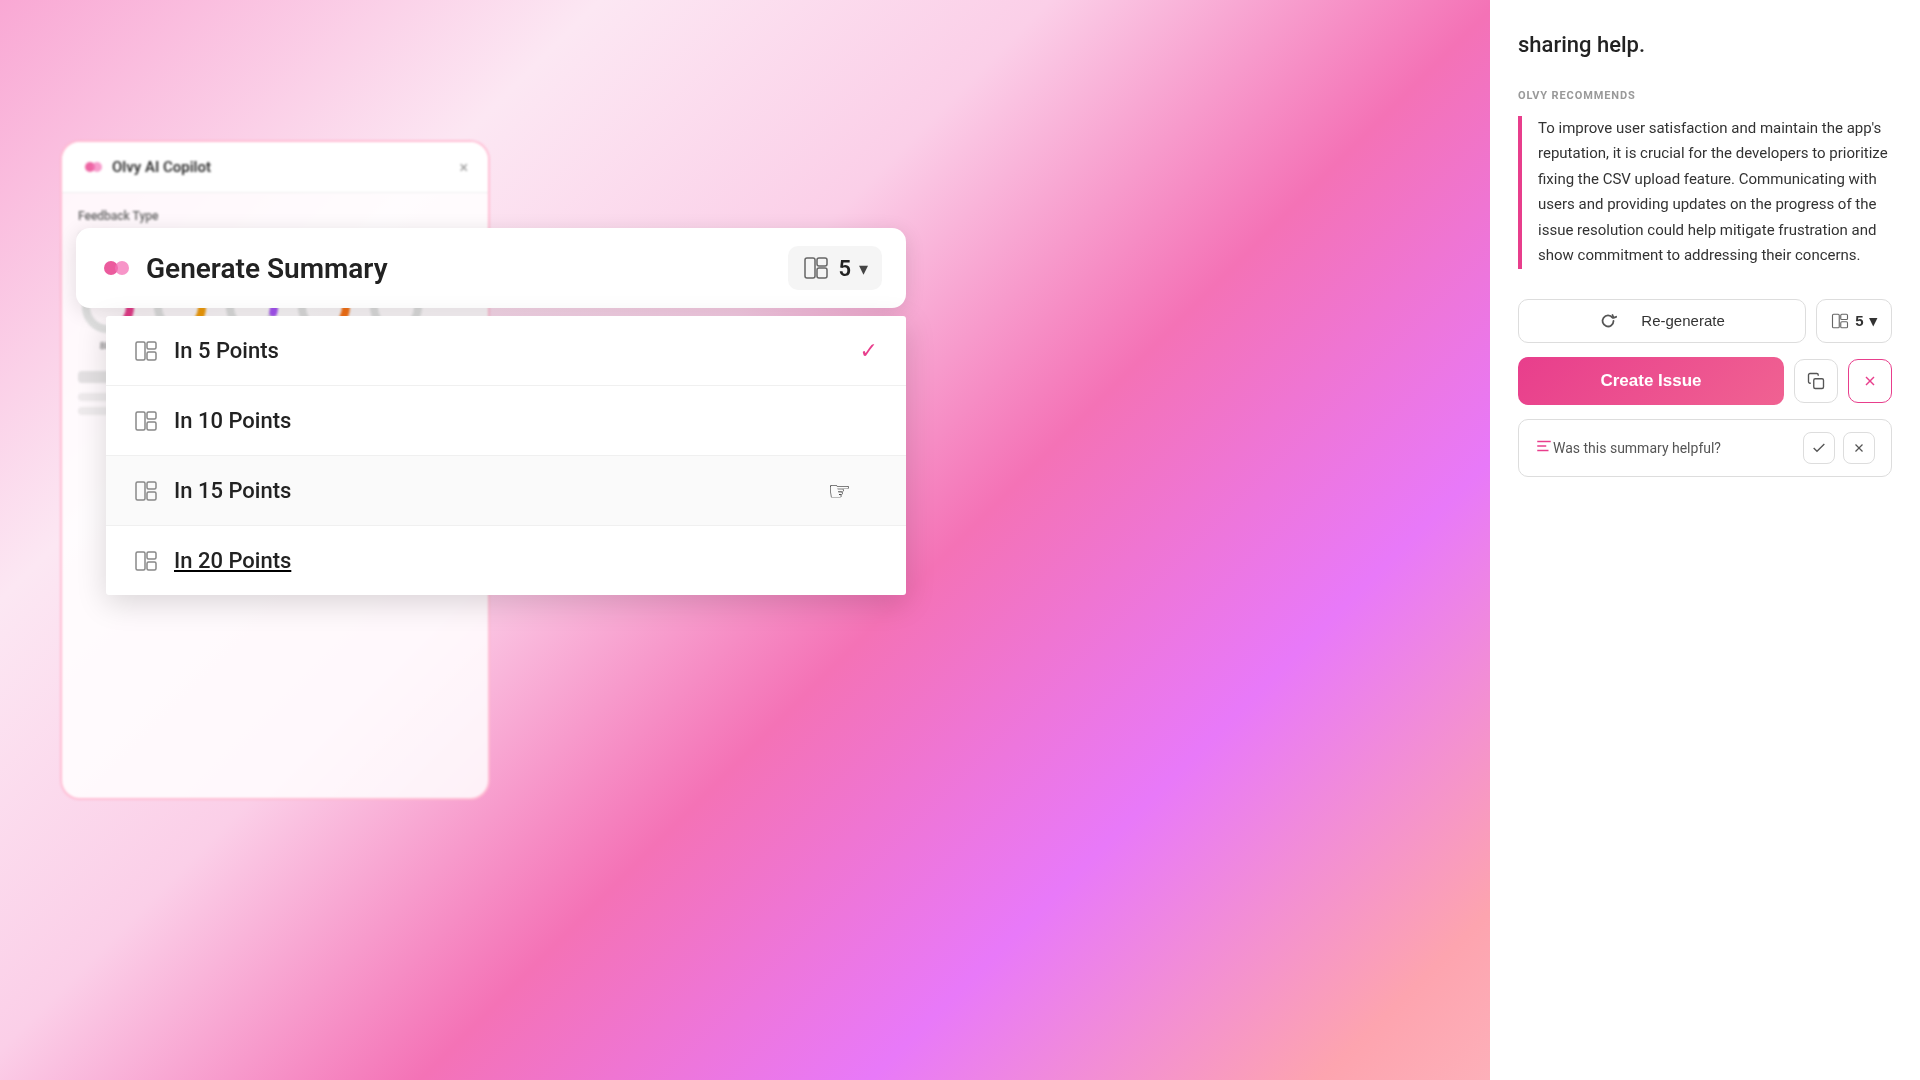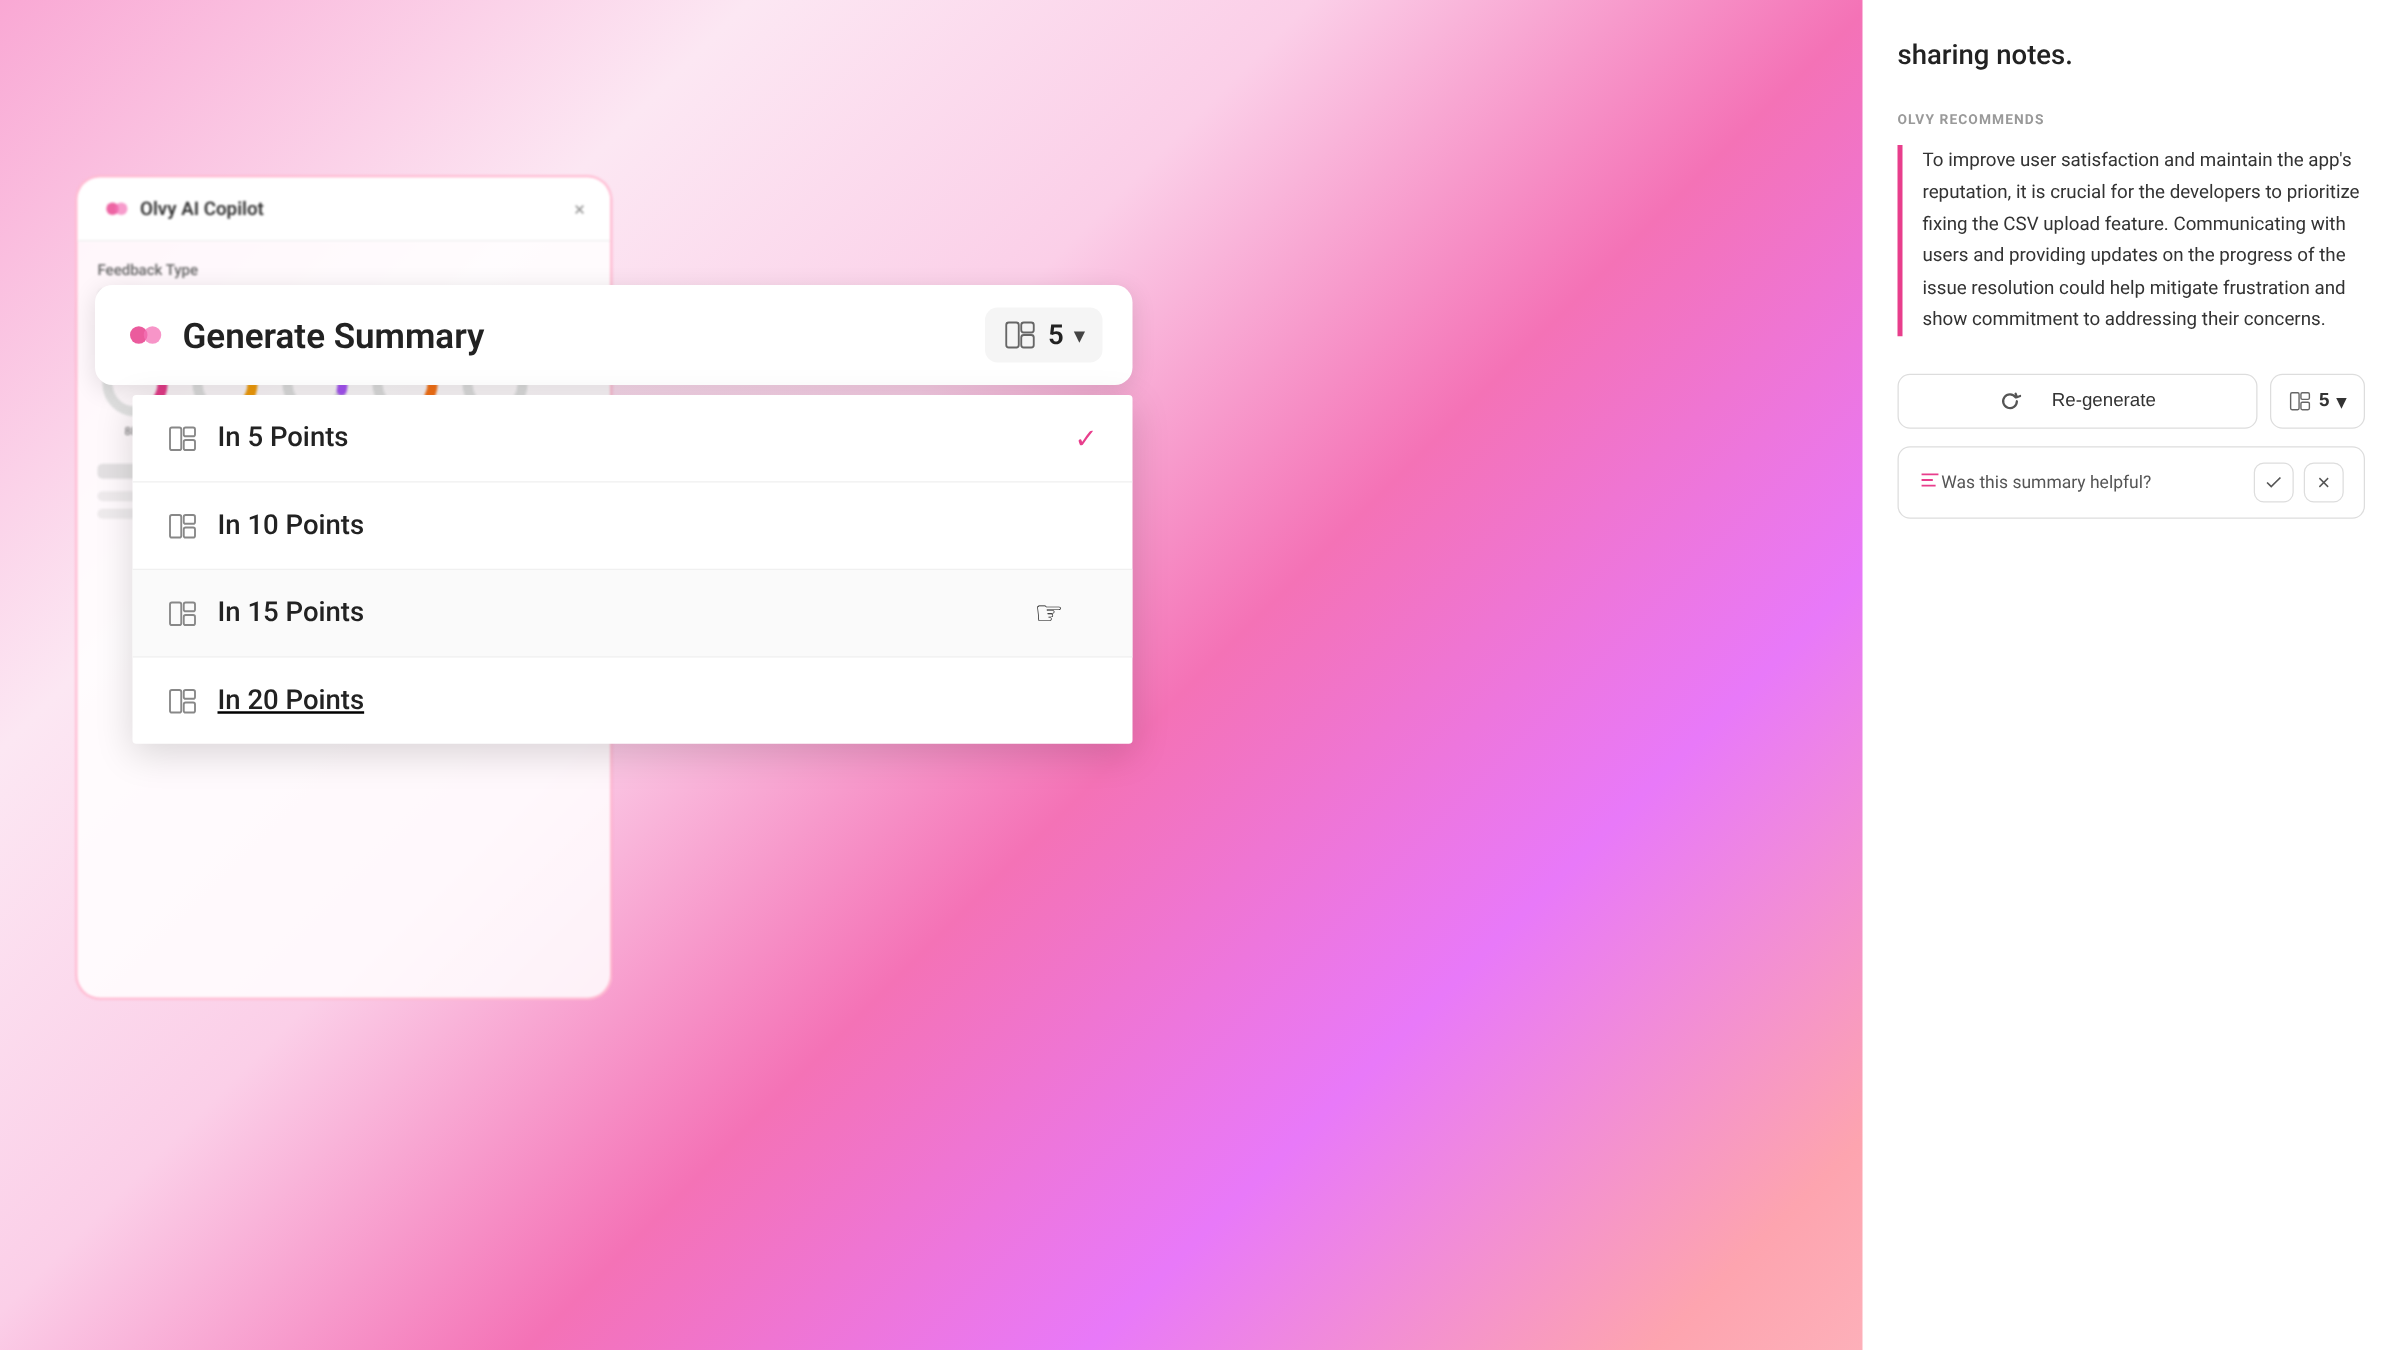--- a/index.html
+++ b/index.html
@@ -503,21 +503,21 @@
         <rect x="2" y="3" width="9" height="18" rx="1.5"></rect>
         <rect x="13" y="3" width="9" height="7" rx="1.5"></rect>
         <rect x="13" y="13" width="9" height="8" rx="1.5"></rect>
       </svg>
       <span class="dropdown-item-label">In 20 Points</span>
     </div>
   </div>
 </div>
 
 <div class="right-panel">
-  <p class="sharing-text">sharing notes.</p>
+  <p class="sharing-text">sharing help.</p>
 
   <div class="olvy-recommends-label">OLVY RECOMMENDS</div>
 
   <div class="recommendation-block">
     <div style="width:4px; background:#e83e8c; border-radius:2px; position:absolute; margin-left:-20px;"></div>
     <p class="recommendation-text">To improve user satisfaction and maintain the app's reputation, it is crucial for the developers to prioritize fixing the CSV upload feature. Communicating with users and providing updates on the progress of the issue resolution could help mitigate frustration and show commitment to addressing their concerns.</p>
   </div>
 
   <div class="action-row">
     <button class="re-generate-btn">
@@ -532,20 +532,35 @@
       <svg width="18" height="18" viewBox="0 0 24 24" fill="none" stroke="#666" stroke-width="1.5">
         <rect x="2" y="3" width="9" height="18" rx="1.5"></rect>
         <rect x="13" y="3" width="9" height="7" rx="1.5"></rect>
         <rect x="13" y="13" width="9" height="8" rx="1.5"></rect>
       </svg>
       <span>5</span>
       <span>▾</span>
     </button>
   </div>
 
+  <div class="create-issue-row">
+    <button class="create-issue-btn">Create Issue</button>
+    <button class="icon-btn">
+      <svg width="18" height="18" viewBox="0 0 24 24" fill="none" stroke="#555" stroke-width="1.8">
+        <rect x="9" y="9" width="13" height="13" rx="2"></rect>
+        <path d="M5 15H4a2 2 0 0 1-2-2V4a2 2 0 0 1 2-2h9a2 2 0 0 1 2 2v1"></path>
+      </svg>
+    </button>
+    <button class="icon-btn red-border">
+      <svg width="16" height="16" viewBox="0 0 24 24" fill="none" stroke="#e83e8c" stroke-width="2">
+        <line x1="18" y1="6" x2="6" y2="18"></line>
+        <line x1="6" y1="6" x2="18" y2="18"></line>
+      </svg>
+    </button>
+  </div>
 
   <div class="helpful-row">
     <span class="helpful-icon">
       <svg width="18" height="18" viewBox="0 0 24 24" fill="none" stroke="#e83e8c" stroke-width="2">
         <line x1="3" y1="6" x2="21" y2="6"></line>
         <line x1="3" y1="12" x2="15" y2="12"></line>
         <line x1="3" y1="18" x2="18" y2="18"></line>
       </svg>
     </span>
     <span class="helpful-text">Was this summary helpful?</span>

